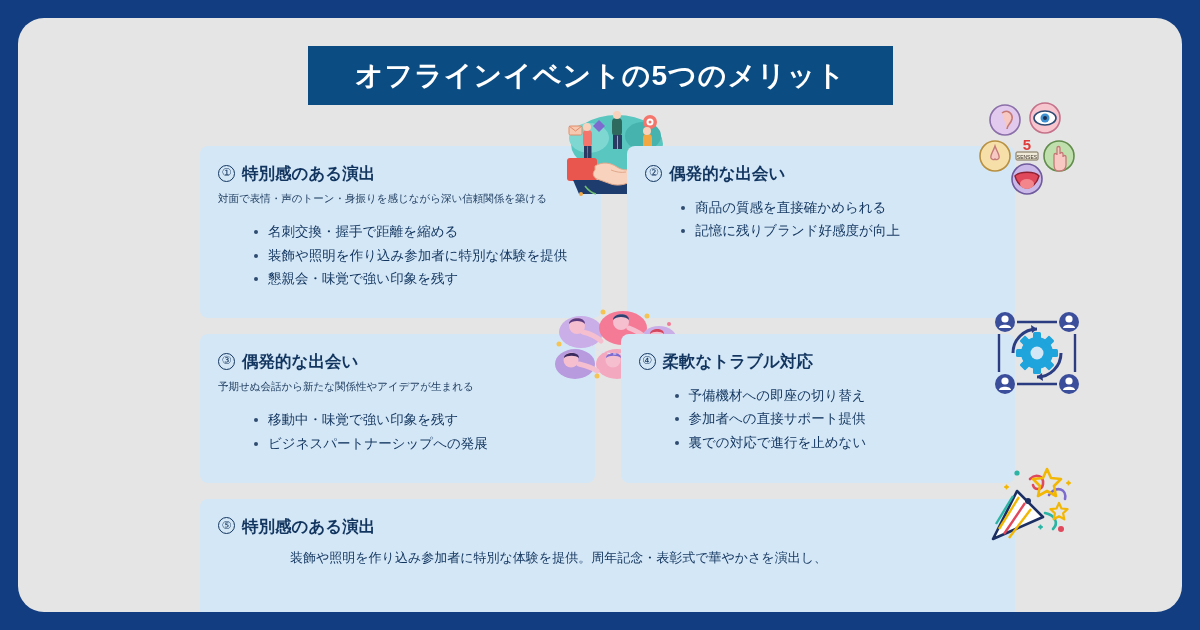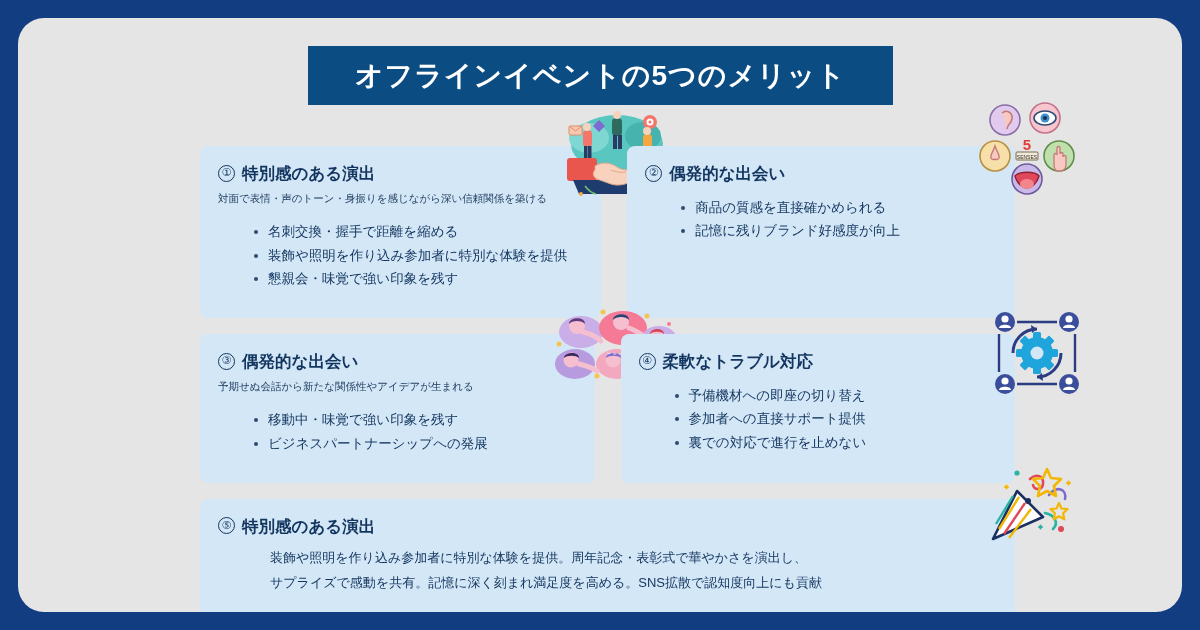--- a/index.html
+++ b/index.html
@@ -131,21 +131,21 @@
     top: 10px;
     width: 4px;
     height: 4px;
     border-radius: 50%;
     background: #2F4C70;
   }
   .card-body {
     color: #12355F;
     font-size: 13px;
     line-height: 1.95;
-    margin: 10px 0 0 52px;
+    margin: 10px 0 0 72px;
   }
 
   
   .deco {
     position: absolute;
     pointer-events: none;
   }
   .deco-handshake { right: -72px; top: -36px; width: 118px; height: 92px; }
   .deco-senses    { right: -62px; top: -46px; width: 100px; height: 96px; }
   .deco-network   { right: -82px; top: -28px; width: 126px; height: 78px; }
@@ -348,21 +348,20 @@
       </div>
 
       <div class="row">
         <div class="card wide">
           <div class="card-head">
             <span class="num">⑤</span>
             <span>特別感のある演出</span>
           </div>
           <div class="card-body">
             <div>装飾や照明を作り込み参加者に特別な体験を提供。周年記念・表彰式で華やかさを演出し、</div>
-            <div>サプライズで感動を共有。記憶に深く刻まれ満足度を高める。SNS拡散で認知度向上にも貢献</div>
           </div>
           <svg class="deco deco-party" viewBox="0 0 86 86">
             <path d="M6 78L30 30l26 26z" fill="#ffffff" stroke="#1B2F63" stroke-width="2.6" stroke-linejoin="round"></path>
             <path d="M12 68l20-32" stroke="#F2B705" stroke-width="2.4"></path>
             <path d="M17 73l21-31" stroke="#E0485C" stroke-width="2.4"></path>
             <path d="M9 63l17-28" stroke="#2BB3A3" stroke-width="2.4"></path>
             <path d="M22 77l22-29" stroke="#F2B705" stroke-width="2.4"></path>
             <path d="M43 18c6-6 14-3 13 5-1 7-9 6-10 1" fill="none" stroke="#E0485C" stroke-width="2.6" stroke-linecap="round"></path>
             <path d="M62 34c8-10 18-6 16 4" fill="none" stroke="#7E6BD0" stroke-width="2.6" stroke-linecap="round"></path>
             <path d="M58 52c10 2 14 10 8 16" fill="none" stroke="#2BB3A3" stroke-width="2.6" stroke-linecap="round"></path>

